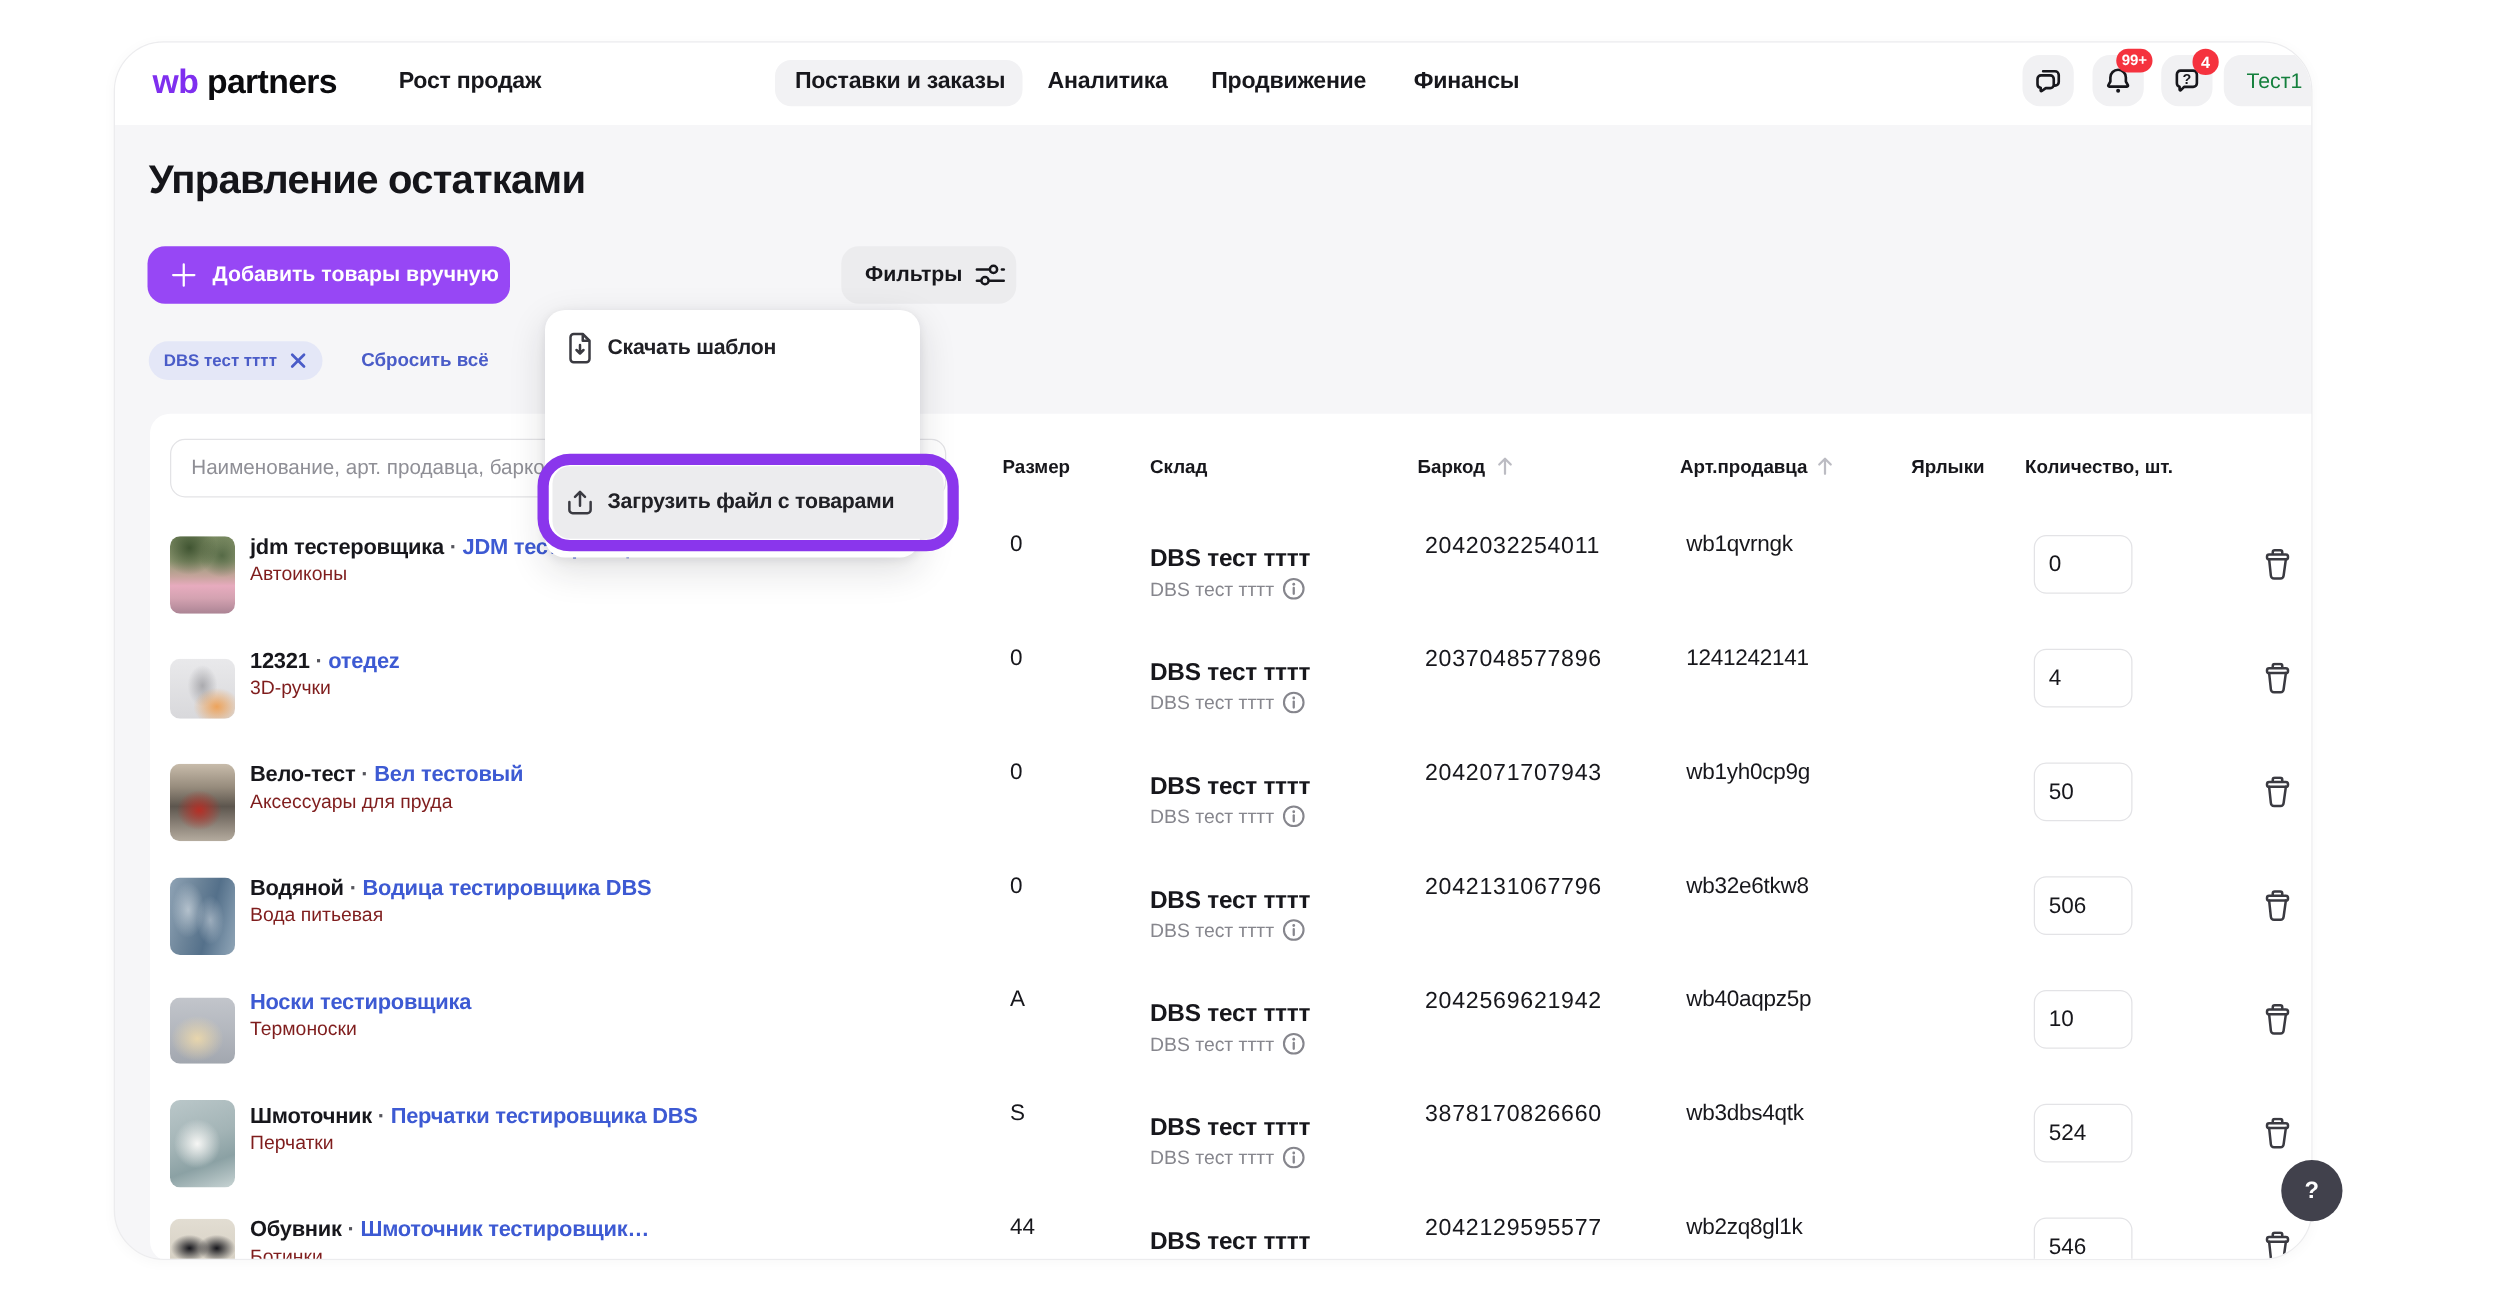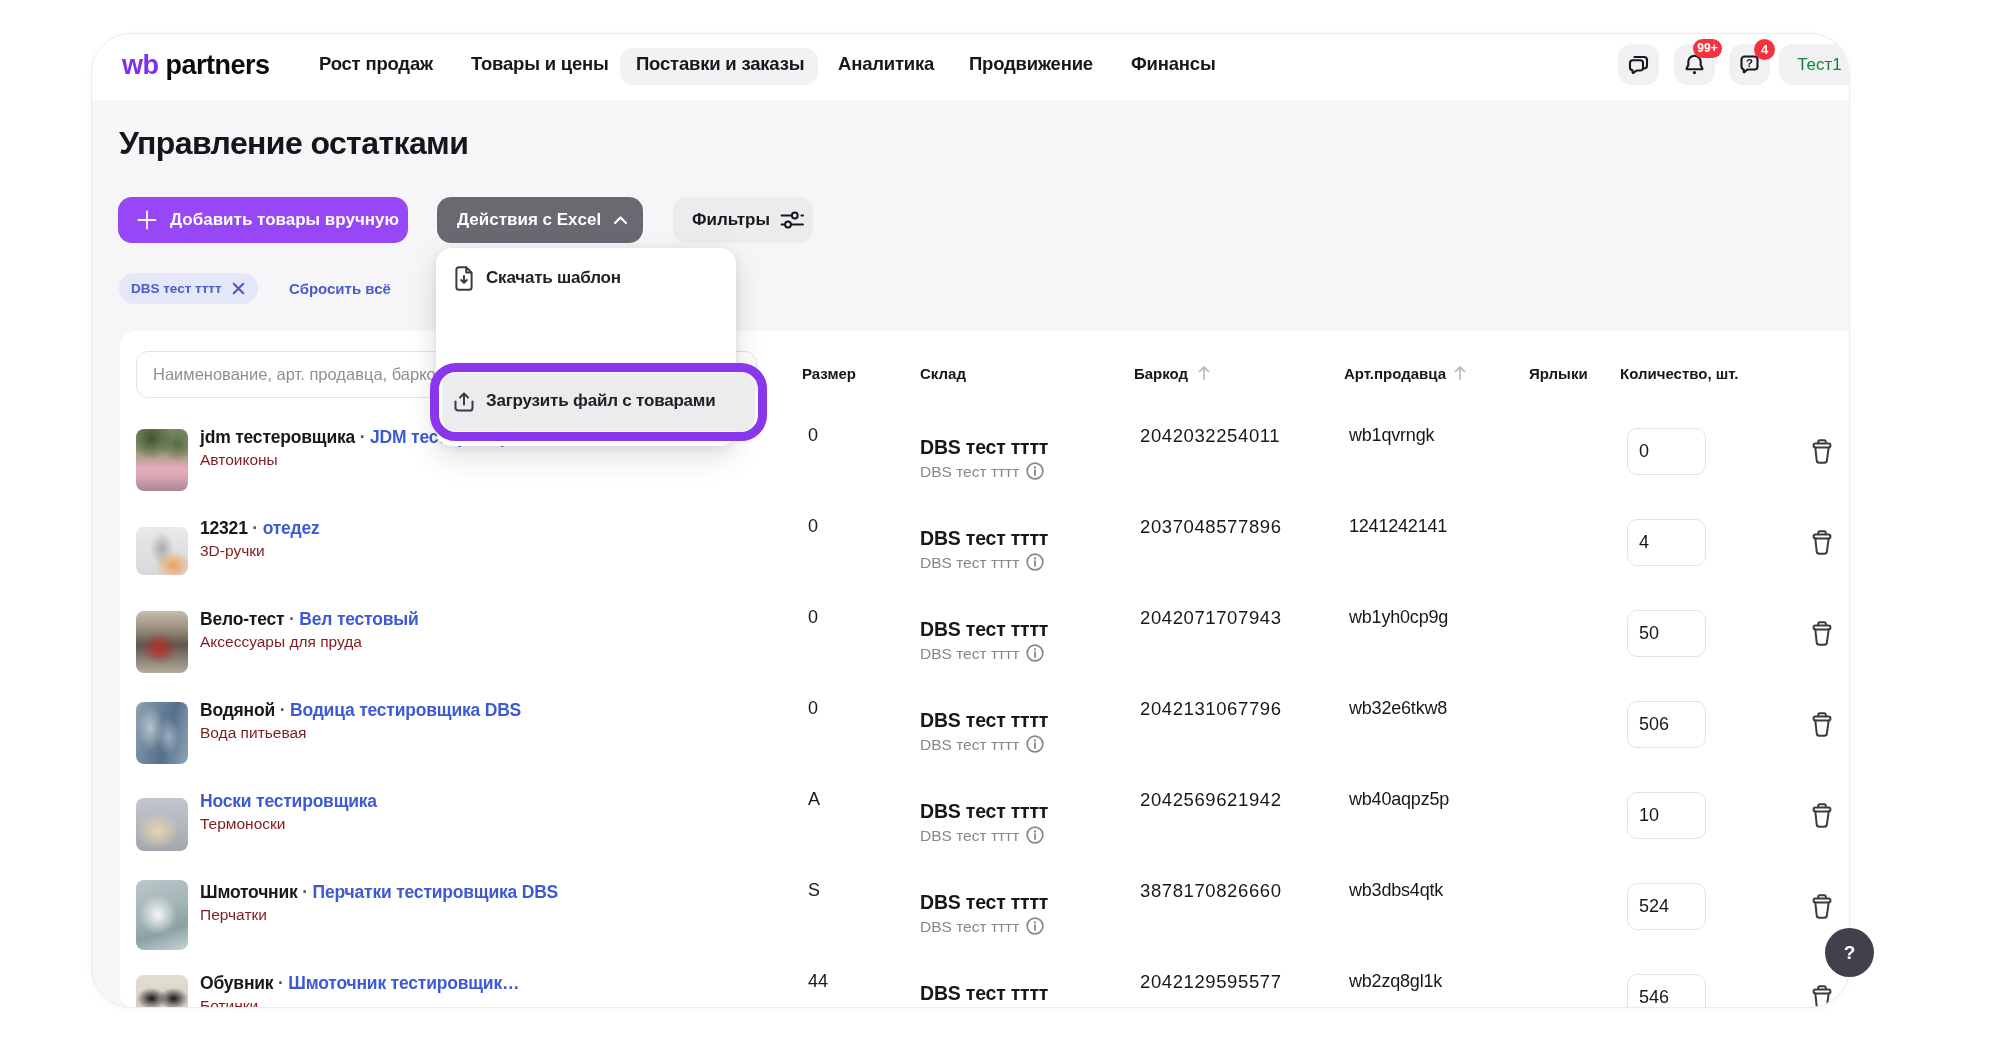--- a/index.html
+++ b/index.html
@@ -32,21 +32,20 @@
 .dd{position:absolute;left:436px;top:248px;width:300px;height:198px;background:#fff;border-radius:16px;box-shadow:0 10px 30px rgba(25,25,35,0.14),0 2px 8px rgba(25,25,35,0.08);z-index:10}
 .dditem{position:absolute;left:0;width:100%;height:60px}
 .ddtext{position:absolute;left:50px;font-size:17px;font-weight:700;color:#202025;white-space:nowrap;letter-spacing:-0.2px}
 .ring{position:absolute;left:430px;top:363px;width:337px;height:78px;border:9px solid #8A36EC;border-radius:26px;z-index:12}
 .help{position:absolute;left:1825px;top:928px;width:49px;height:49px;border-radius:50%;background:#41414C;color:#fff;font-size:19px;font-weight:700;text-align:center;line-height:49px;z-index:15}
 </style></head><body>
 <div class="card">
  <div class="topbar">
   <div class="abs" style="left:30px;top:16px;font-size:27px;font-weight:700;letter-spacing:-0.5px"><span style="color:#7F2FEF">wb</span> <span style="color:#0B0B0E">partners</span></div>
   <div class="nav" style="left:227px">Рост продаж</div>
-  <div class="nav" style="left:379px">Товары и цены</div>
   <div class="navpill"></div>
   <div class="nav" style="left:544px;z-index:2">Поставки и заказы</div>
   <div class="nav" style="left:746px">Аналитика</div>
   <div class="nav" style="left:877px">Продвижение</div>
   <div class="nav" style="left:1039px">Финансы</div>
   <div class="iconbtn" style="left:1526px">
         <svg width="25" height="25" viewBox="0 0 25 25" fill="none">
           <path d="M8.5 5 h9.5 a3 3 0 0 1 3 3 v5.5 a3 3 0 0 1 -3 3 h-1" stroke="#17171C" stroke-width="2.1" stroke-linecap="round"></path>
           <path d="M6.8 8.3 h7.4 a2.8 2.8 0 0 1 2.8 2.8 v4.6 a2.8 2.8 0 0 1 -2.8 2.8 h-3.6 l-3.2 2.3 a0.55 0.55 0 0 1 -0.87-0.45 l0.07-2.1 a2.8 2.8 0 0 1 -2.6-2.8 v-4.35 a2.8 2.8 0 0 1 2.8-2.8 z" stroke="#17171C" stroke-width="2.1" fill="#F1F1F3" stroke-linejoin="round"></path>
         </svg>
@@ -69,23 +68,20 @@
           <path d="M3 5.5 L8 10.5 L13 5.5" stroke="#17171C" stroke-width="2.2" stroke-linecap="round" stroke-linejoin="round"></path>
         </svg>
       </div>
   <div class="badge" style="left:1601px;top:5px;width:29px;height:19px;border-radius:10px;font-size:12px;line-height:19px">99+</div>
   <div class="badge" style="left:1662px;top:5px;width:21px;height:21px;border-radius:50%;font-size:13px;line-height:21px">4</div>
  </div>
  <h1>Управление остатками</h1>
  <div class="btn" style="left:26px;width:290px;background:#9747F5;color:#fff"><svg width="22" height="22" viewBox="0 0 22 22" fill="none" style="margin:0 12px 0 18px">
         <path d="M11 2.5 V19.5 M2.5 11 H19.5" stroke="#fff" stroke-width="1.8" stroke-linecap="round"></path>
       </svg>Добавить товары вручную</div>
- <div class="btn" style="left:345px;width:206px;background:#696971;color:#fff;padding-left:20px">Действия с Excel<svg width="17" height="17" viewBox="0 0 17 17" fill="none" style="margin-left:11px">
-        <path d="M3 11 L8.5 5.5 L14 11" stroke="#fff" stroke-width="2.2" stroke-linecap="round" stroke-linejoin="round"></path>
-      </svg></div>
  <div class="btn" style="left:581px;width:140px;background:#ECECEE;color:#17171C;padding-left:19px">Фильтры<svg width="25" height="24" viewBox="0 0 25 24" fill="none" style="margin-left:10px">
         <path d="M1.5 7.5 H11" stroke="#17171C" stroke-width="2" stroke-linecap="round"></path>
         <circle cx="14.8" cy="7.5" r="2.9" stroke="#17171C" stroke-width="2"></circle>
         <path d="M21.5 7.5 H23" stroke="#17171C" stroke-width="2" stroke-linecap="round"></path>
         <circle cx="8" cy="16.5" r="2.9" stroke="#17171C" stroke-width="2"></circle>
         <path d="M1.5 16.5 H4.2" stroke="#17171C" stroke-width="2" stroke-linecap="round"></path>
         <path d="M11.8 16.5 H23" stroke="#17171C" stroke-width="2" stroke-linecap="round"></path>
       </svg></div>
  <div class="chip">DBS тест тттт<svg width="15" height="15" viewBox="0 0 14 14" fill="none" style="margin-left:8px">
         <path d="M2.6 2.6 L11.4 11.4 M11.4 2.6 L2.6 11.4" stroke="#4A5CC8" stroke-width="2" stroke-linecap="round"></path>

